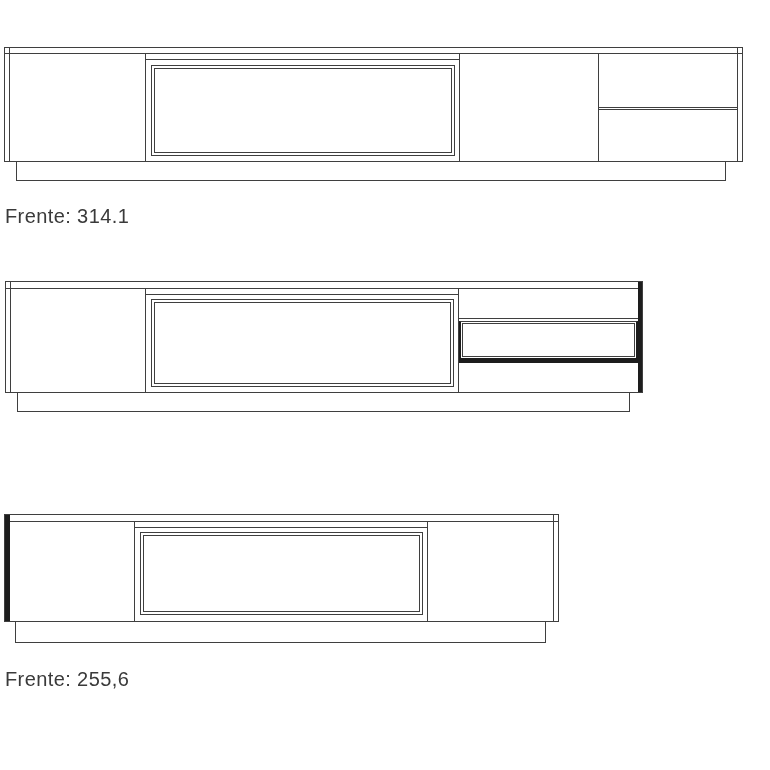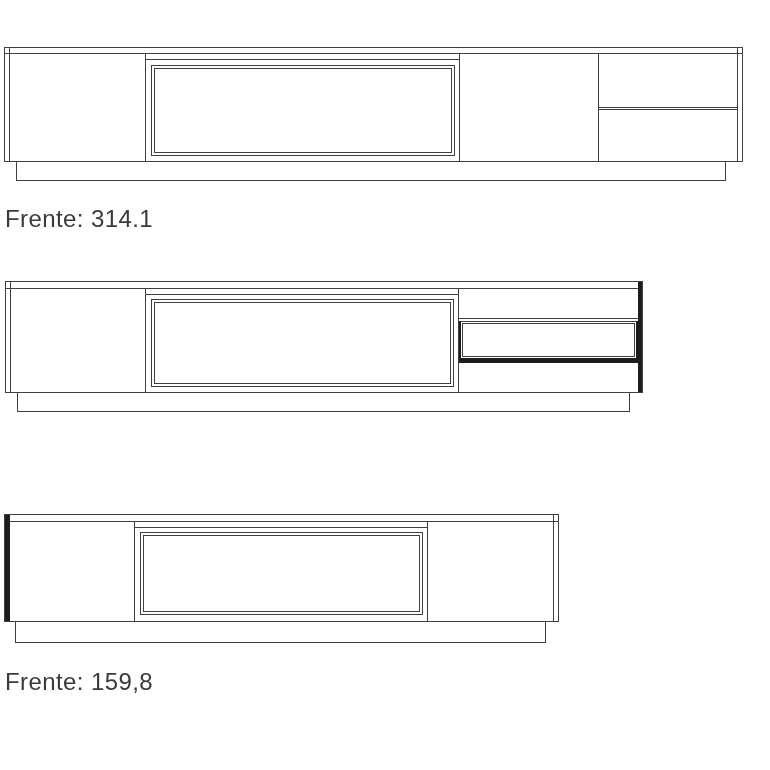--- a/index.html
+++ b/index.html
@@ -34,21 +34,21 @@
     border:2px solid var(--thick);
     border-top:1px solid var(--line);
     border-bottom:5px solid var(--thick);
     padding:1px;
     background:var(--bg);
   }
   .drawer-highlight .inner{width:100%;height:100%;border:1px solid var(--line);background:var(--bg);}
   .plinth{position:absolute;border:1px solid var(--line);border-top:none;background:var(--bg);}
   .frente-label{
     position:absolute;color:var(--text);
-    font-size:24px;letter-spacing:0.4px;font-weight:400;white-space:nowrap;
+    font-size:20px;letter-spacing:0.4px;font-weight:400;white-space:nowrap;
   }
 </style>
 </head>
 <body>
 
 <div id="stage">
 
   <div class="drawing-group" style="top:47px;height:190px;">
     <div class="body" style="left:4px;top:0;width:739px;height:115px;">
       <div class="topband" style="height:6px;"></div>
@@ -101,16 +101,16 @@
       <div class="cell b-r" style="left:5px;top:7px;width:125px;"></div>
       <div class="cell b-r" style="left:130px;top:7px;width:293px;">
         <div class="lintel" style="top:5px;"></div>
         <div class="frame" style="left:5px;right:4px;top:10px;bottom:6px;">
           <div class="frame-inner"></div>
         </div>
       </div>
       <div class="cell" style="left:423px;top:7px;right:4px;"></div>
     </div>
     <div class="plinth" style="left:15px;top:108px;width:531px;height:21px;"></div>
-    <div class="frente-label" style="left:5px;top:154px;">Frente: 159,8</div>
+    <div class="frente-label" style="left:5px;top:154px;">Frente: 255,6</div>
   </div>
 
 </div>
 
 </body></html>

